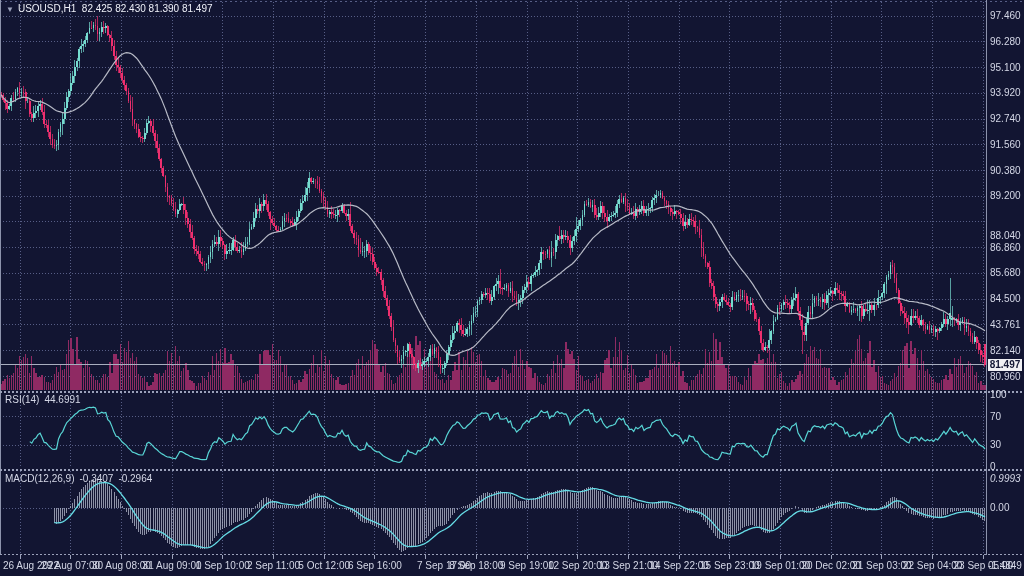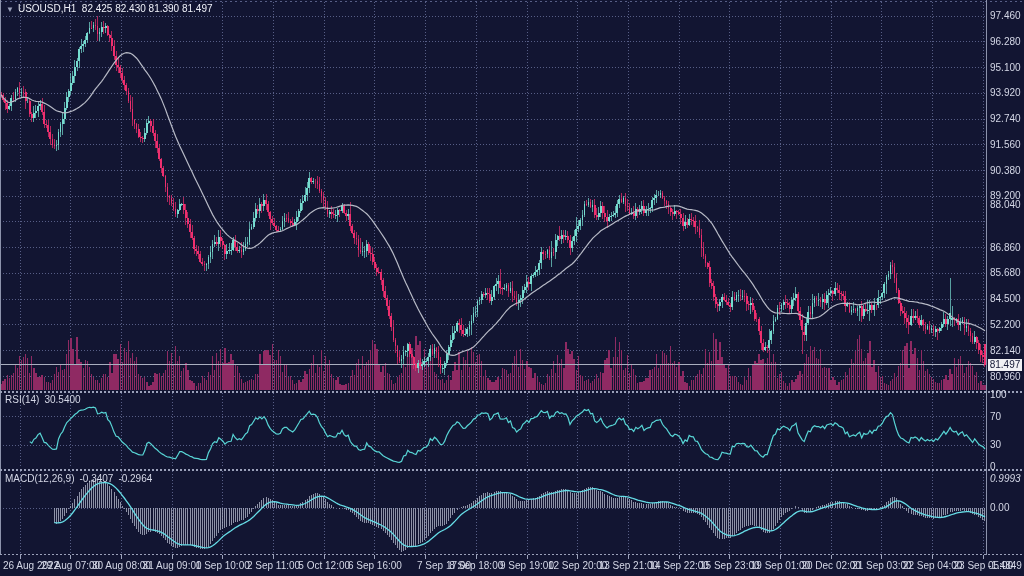--- a/index.html
+++ b/index.html
@@ -7,21 +7,21 @@
        font-family:"Liberation Sans",sans-serif;}
   svg{position:absolute;left:0;top:0;}
   .overlay{position:absolute;left:0;top:0;width:1024px;height:576px;pointer-events:none;}
   .lbl{position:absolute;font-size:10px;line-height:12px;color:#d4d7e6;white-space:nowrap;}
   .titlebar{position:absolute;left:6px;top:3px;font-size:10px;line-height:12px;color:#eef0f8;
             white-space:nowrap;pointer-events:auto;}
   .titlebar .tri{color:#9ba1ba;font-size:8px;margin-right:4px;cursor:pointer;}
   .ind-label{position:absolute;font-size:10px;line-height:12px;color:#d4d7e6;white-space:nowrap;}
   .ind-label span{margin-right:5px;}
   .price-tag{position:absolute;left:988px;width:34px;height:12px;background:#f0f0f4;color:#131735;
-             font-size:10px;line-height:12px;text-align:center;font-weight:normal;}
+             font-size:10px;line-height:12px;text-align:center;font-weight:bold;}
   .panel-hit{position:absolute;left:0;width:986px;pointer-events:auto;}
 </style>
 </head>
 <body>
 
 <div class="app">
   <svg id="chart-svg" width="1024" height="576">
       <g stroke="#575e86" stroke-width="1" stroke-dasharray="1 2" shape-rendering="crispEdges">
         <line x1="0" y1="16" x2="986" y2="16"></line>
         <line x1="0" y1="41.78122999999984" x2="986" y2="41.78122999999984"></line>
@@ -2039,43 +2039,43 @@
   <div class="panel-hit" style="top:0;height:391px;"></div>
   <div class="panel-hit" style="top:393px;height:76px;"></div>
   <div class="panel-hit" style="top:471px;height:82px;"></div>
 
   <div class="overlay" id="labels-overlay">
     <div class="titlebar">
       <span class="tri">▼</span><span>USOUSD,H1</span>&nbsp;&nbsp;<span>82.425 82.430 81.390 81.497</span>
     </div>
 
     <div class="ind-label" style="left:5px;top:394px;">
-      <span>RSI(14)</span><span>30.5400</span>
+      <span>RSI(14)</span><span>44.6991</span>
     </div>
 
     <div class="ind-label" style="left:5px;top:473px;">
       <span>MACD(12,26,9)</span><span>-0.3407</span><span>-0.2964</span>
     </div>
 
     <div class="price-tag" style="top:359px;">81.497</div>
 
     <div id="price-axis">
         <div class="lbl" style="left: 990px; top: 10px;">97.460</div>
         <div class="lbl" style="left: 990px; top: 35.7812px;">96.280</div>
         <div class="lbl" style="left: 990px; top: 61.5625px;">95.100</div>
         <div class="lbl" style="left: 990px; top: 87.3437px;">93.920</div>
         <div class="lbl" style="left: 990px; top: 113.125px;">92.740</div>
         <div class="lbl" style="left: 990px; top: 138.906px;">91.560</div>
         <div class="lbl" style="left: 990px; top: 164.687px;">90.380</div>
         <div class="lbl" style="left: 990px; top: 190.469px;">89.200</div>
-        <div class="lbl" style="left: 990px; top: 199px; text-align: center;">88.040</div>
+        <div class="lbl" style="left: 990px; top: 230px; text-align: center;">88.040</div>
         <div class="lbl" style="left: 990px; top: 241.594px;">86.860</div>
         <div class="lbl" style="left: 990px; top: 267.375px;">85.680</div>
         <div class="lbl" style="left: 990px; top: 293.157px;">84.500</div>
-        <div class="lbl" style="left: 990px; top: 318.938px;">52.200</div>
+        <div class="lbl" style="left: 990px; top: 318.938px;">43.761</div>
         <div class="lbl" style="left: 990px; top: 344.719px;">82.140</div>
         <div class="lbl" style="left: 990px; top: 370.5px;">80.960</div>
       </div>
     <div id="time-axis">
         <div class="lbl" style="top: 560px; left: 3px;">26 Aug 2022</div>
         <div class="lbl" style="top: 560px; left: 70.7px; transform: translateX(-50%);">29 Aug 07:00</div>
         <div class="lbl" style="top: 560px; left: 121.4px; transform: translateX(-50%);">30 Aug 08:00</div>
         <div class="lbl" style="top: 560px; left: 172.1px; transform: translateX(-50%);">31 Aug 09:00</div>
         <div class="lbl" style="top: 560px; left: 222.8px; transform: translateX(-50%);">1 Sep 10:00</div>
         <div class="lbl" style="top: 560px; left: 273.5px; transform: translateX(-50%); text-align: right;">2 Sep 11:00</div>

